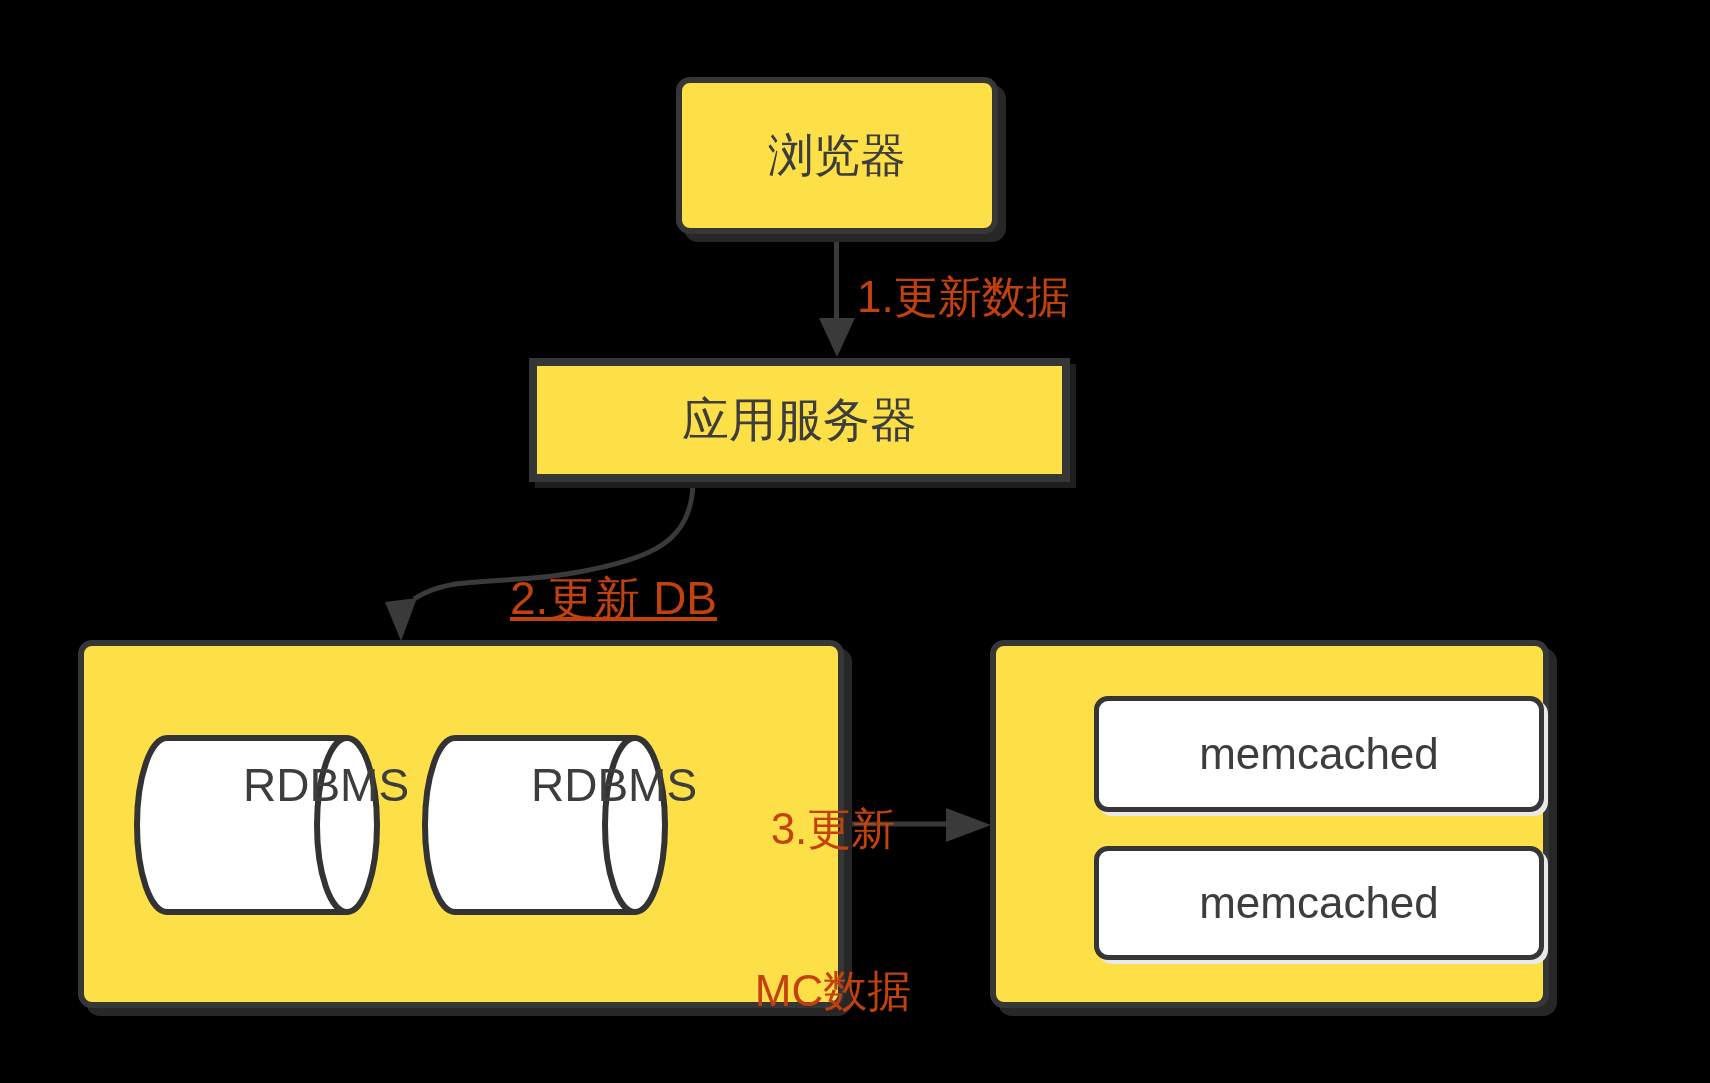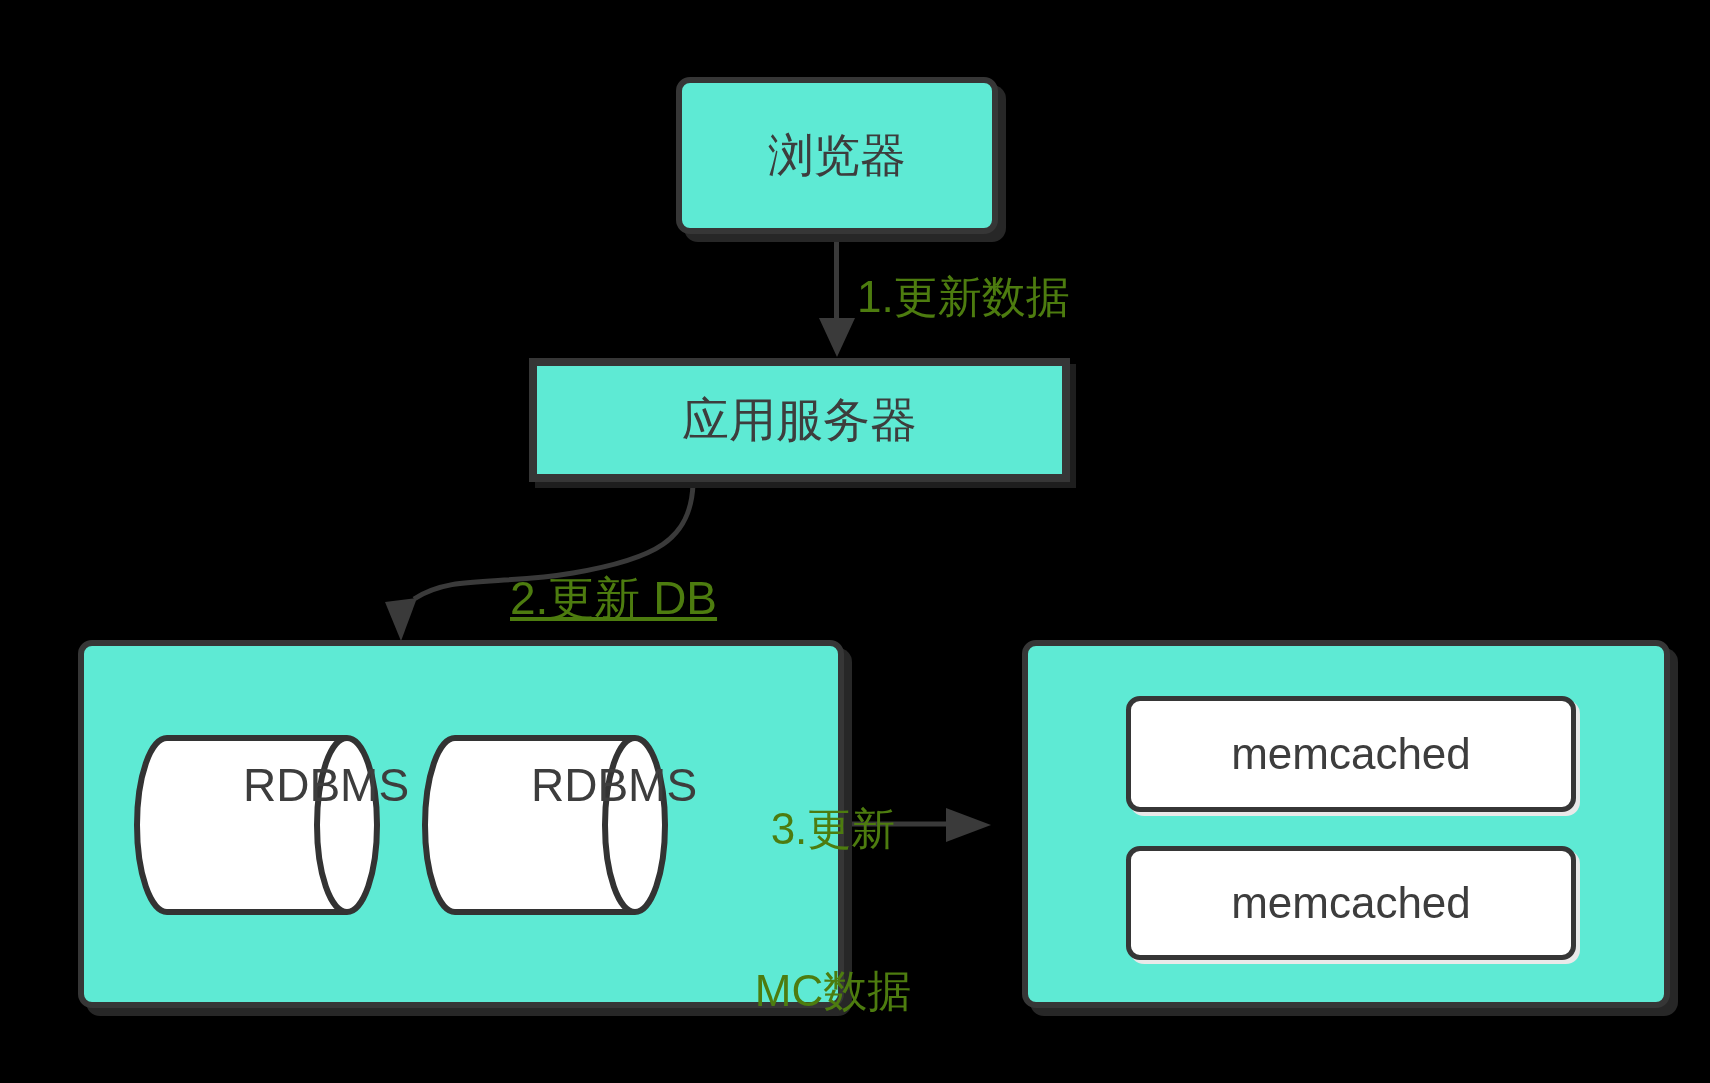--- a/index.html
+++ b/index.html
@@ -5,42 +5,42 @@
   html,body{margin:0;padding:0;background:#000;}
   #canvas{
     position:relative;
     width:1710px;height:1083px;
     background:#000000;
     font-family:"Liberation Sans","DejaVu Sans",sans-serif;
     overflow:hidden;
   }
   .node{
     position:absolute;
-    background:#5eead4;
+    background:#fde047;
     border:6px solid #363636;
     box-sizing:border-box;
     display:flex;align-items:center;justify-content:center;
     color:#3d3d3d;
   }
   .rounded{border-radius:14px;box-shadow:8px 8px 0 #272727;}
   .node-label{color:#3d3d3d;text-align:center;}
   #browser-box{left:676px;top:77px;width:322px;height:157px;font-size:46px;}
   #app-server-box{left:529px;top:358px;width:541px;height:124px;border-width:8px;font-size:47px;box-shadow:6px 6px 0 #1e1e1e;}
   #left-cluster-box{left:78px;top:640px;width:766px;height:368px;}
-  #right-cluster-box{left:990px;top:640px;width:648px;height:368px;margin-left:32px;}
+  #right-cluster-box{left:990px;top:640px;width:559px;height:368px;}
   .mc-node{
     position:absolute;left:98px;width:450px;
     background:#ffffff;border:5px solid #363636;border-radius:14px;
     box-sizing:border-box;display:flex;align-items:center;justify-content:center;
     font-size:44px;color:#3d3d3d;box-shadow:4px 4px 0 #e9e9e9;
   }
   #memcached-1{top:50px;height:116px;}
   #memcached-2{top:200px;height:114px;}
   .edge-label{
-    position:absolute;color:#4d7c0f;font-size:44px;white-space:pre;line-height:54px;
+    position:absolute;color:#c2410c;font-size:44px;white-space:pre;line-height:54px;
   }
   #edge1-label{left:857px;top:270px;}
   #edge2-label{left:510px;top:571px;font-size:46px;text-decoration:underline;}
   #edge3-label{left:718px;top:694px;width:230px;text-align:center;}
   #arrow-layer{position:absolute;left:0;top:0;width:1710px;height:1083px;pointer-events:none;}
   .cyl-label{
     position:absolute;width:210px;text-align:center;
     font-size:46px;color:#3d3d3d;
   }
   #rdbms-label-1{left:137px;top:112px;}

